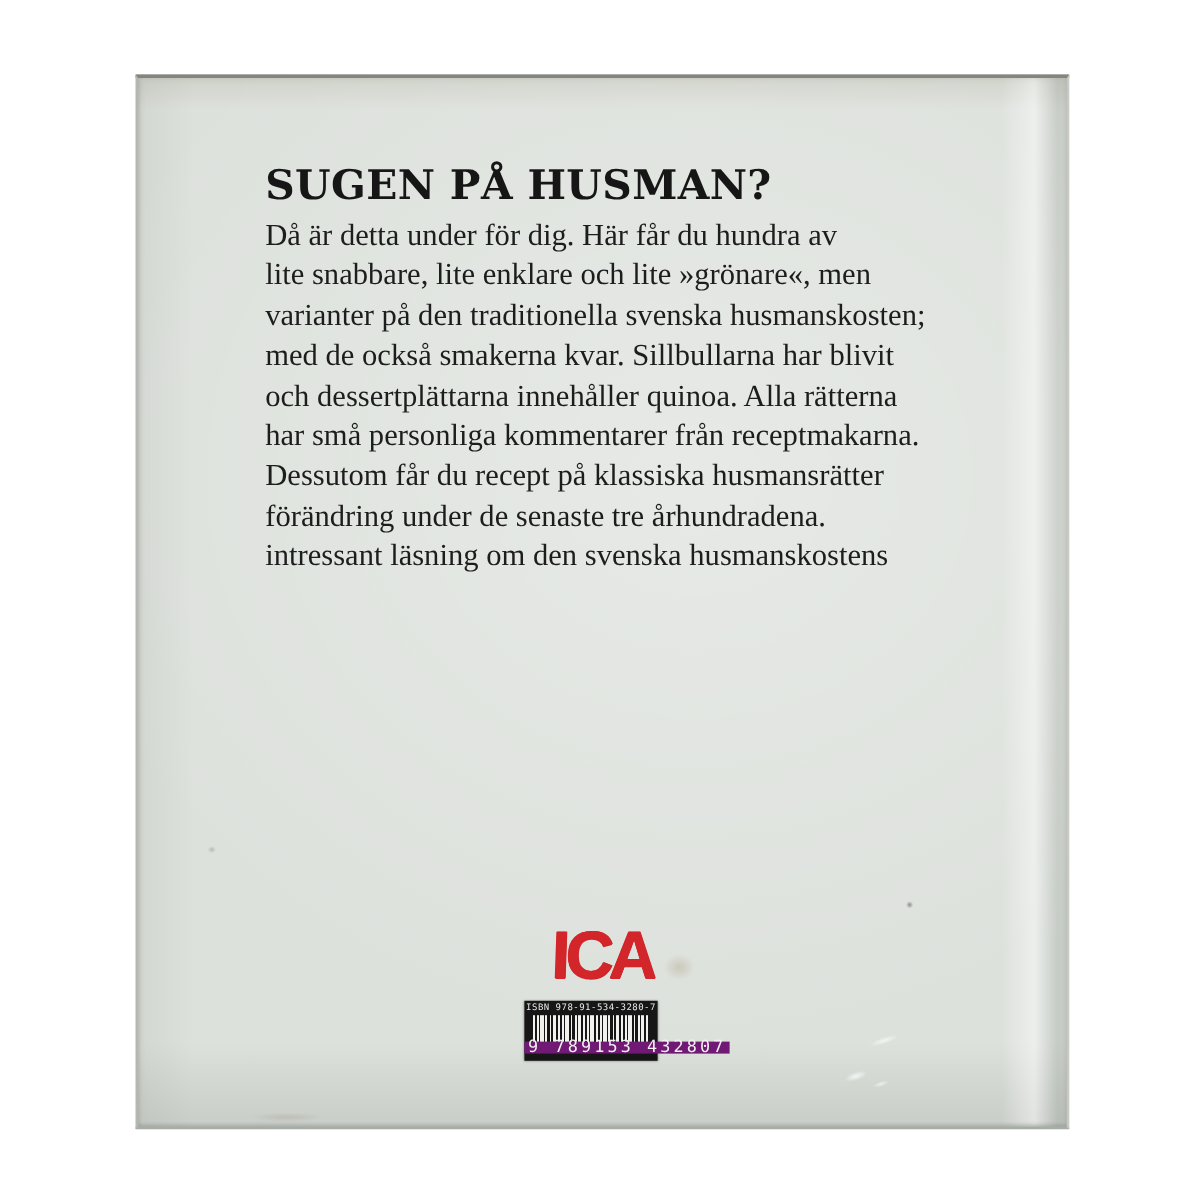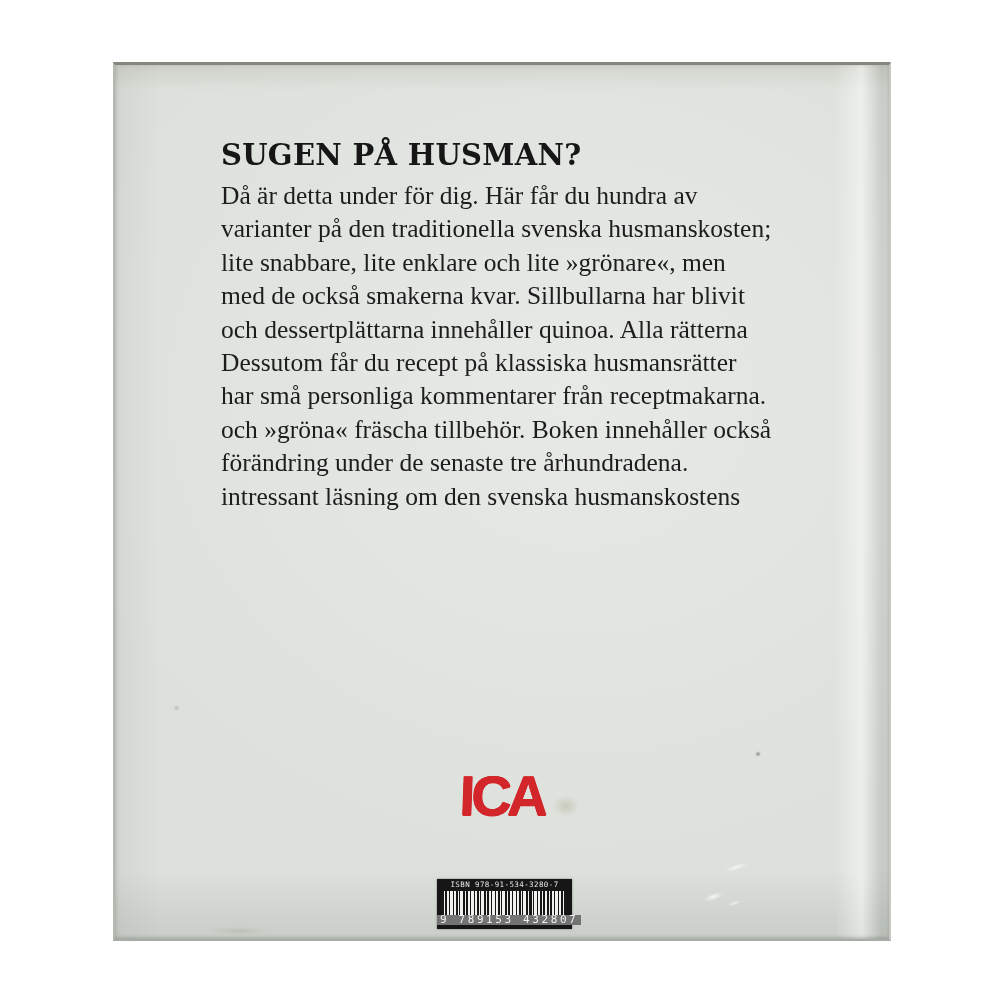--- a/index.html
+++ b/index.html
@@ -39,21 +39,21 @@
   .textblock {
     position: absolute;
     left: 106px;
     top: 74px;
     width: 575px;
     color: #1b1b1b;
   }
   .headline {
     font-family: "DejaVu Serif", serif;
     font-weight: 700;
-    font-size: 29px;
+    font-size: 34px;
     line-height: 32px;
     letter-spacing: 0.3px;
     margin: 0 0 8px 0;
     color: #161616;
   }
   .bodyline {
     font-family: "Liberation Serif", serif;
     font-size: 25.5px;
     line-height: 33.4px;
     white-space: nowrap;
@@ -72,22 +72,22 @@
     line-height: 56px;
     letter-spacing: -4px;
     color: #d2262b;
     transform: skewX(-2deg);
     text-shadow: 0.5px 0 0 #d2262b, -0.5px 0 0 #d2262b, 0 0.5px 0 #d2262b;
   }
   
   .barcode-block {
     position: absolute;
     left: 322px;
-    top: 814px;
-    width: 135px;
+    top: 769px;
+    width: 111px;
     height: 50px;
     background: #161616;
     box-shadow: 0 0 2px rgba(0,0,0,0.4);
   }
   .isbn-label {
     font-family: "DejaVu Sans Mono", monospace;
     font-size: 7.5px;
     line-height: 11px;
     letter-spacing: 0.4px;
     color: #e8e8e6;
@@ -110,24 +110,24 @@
   }
   .digits {
     position: absolute;
     left: 0;
     right: 0;
     bottom: 2px;
     text-align: center;
   }
   .digits span {
     display: inline-block;
-    background: #737373;
+    background: #701a75;
     padding: 0 3px;
     font-family: "DejaVu Sans Mono", monospace;
-    font-size: 11px;
+    font-size: 14px;
     line-height: 10px;
     letter-spacing: 2.6px;
     color: #f0f0ee;
     white-space: nowrap;
   }
   
   .stain {
     position: absolute;
     border-radius: 50%;
     pointer-events: none;
@@ -155,27 +155,26 @@
 </style>
 </head>
 <body>
 
 <div class="stage">
   <div class="book">
 
     <div class="textblock">
       <h1 class="headline">SUGEN PÅ HUSMAN?</h1>
       <div class="bodyline">Då är detta under för dig. Här får du hundra av</div>
+      <div class="bodyline">lite snabbare, lite enklare och lite »grönare«, men</div>
       <div class="bodyline">varianter på den traditionella svenska husmanskosten;</div>
-      <div class="bodyline">lite snabbare, lite enklare och lite »grönare«, men</div>
       <div class="bodyline">med de också smakerna kvar. Sillbullarna har blivit</div>
       <div class="bodyline">och dessertplättarna innehåller quinoa. Alla rätterna</div>
+      <div class="bodyline">har små personliga kommentarer från receptmakarna.</div>
       <div class="bodyline">Dessutom får du recept på klassiska husmansrätter</div>
-      <div class="bodyline">har små personliga kommentarer från receptmakarna.</div>
-      <div class="bodyline">och »gröna« fräscha tillbehör. Boken innehåller också</div>
       <div class="bodyline">förändring under de senaste tre århundradena.</div>
       <div class="bodyline">intressant läsning om den svenska husmanskostens</div>
     </div>
 
     <div class="ica-logo">ICA</div>
 
     <div class="barcode-block">
       <div class="isbn-label">ISBN 978-91-534-3280-7</div>
       <div class="bars"></div>
       <div class="digits">

